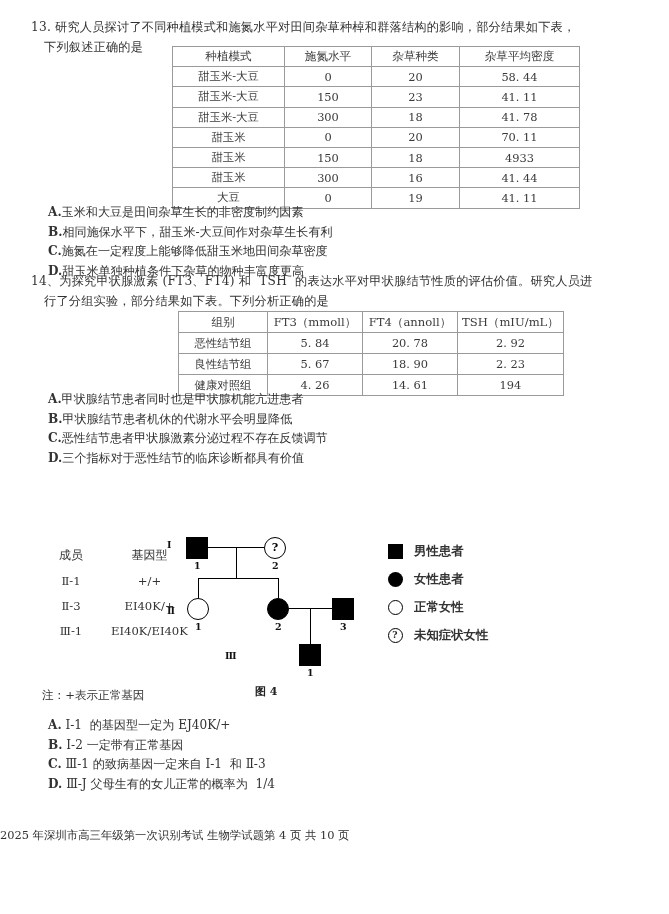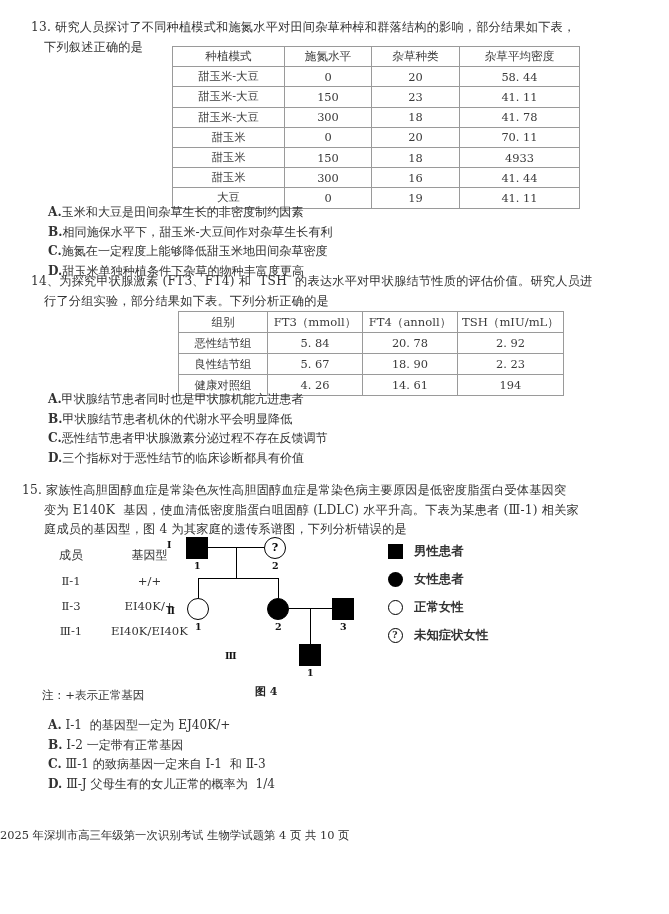--- a/index.html
+++ b/index.html
@@ -373,27 +373,20 @@
 
   <div class="question" style="top:390px;">
     <div class="options">
       <span class="opt"><span class="opt-letter">A.</span><span>甲状腺结节患者同时也是甲状腺机能亢进患者</span></span>
       <span class="opt"><span class="opt-letter">B.</span><span>甲状腺结节患者机休的代谢水平会明显降低</span></span>
       <span class="opt"><span class="opt-letter">C.</span><span>恶性结节患者甲状腺激素分泌过程不存在反馈调节</span></span>
       <span class="opt"><span class="opt-letter">D.</span><span>三个指标对于恶性结节的临床诊断都具有价值</span></span>
     </div>
   </div>
 
-  <div class="question" style="top:481px;">
-    <div class="q-stem">
-      <span class="line" style="padding-left:22px;">15. 家族性高胆固醇血症是常染色灰性高胆固醇血症是常染色病主要原因是低密度脂蛋白受体基因突</span>
-      <span class="line indent2">变为 E140K  基因，使血清低密度脂蛋白咀固醇 (LDLC) 水平升高。下表为某患者 (Ⅲ-1) 相关家</span>
-      <span class="line indent2">庭成员的基因型，图 4 为其家庭的遗传系谱图，下列分析错误的是</span>
-    </div>
-  </div>
 
   <div id="figure-15">
 
     <div class="genotype-table">
       <div class="gt-row gt-head">
         <div class="gt-member">成员</div>
         <div class="gt-geno">基因型</div>
       </div>
       <div class="gt-row">
         <div class="gt-member">Ⅱ-1</div>

